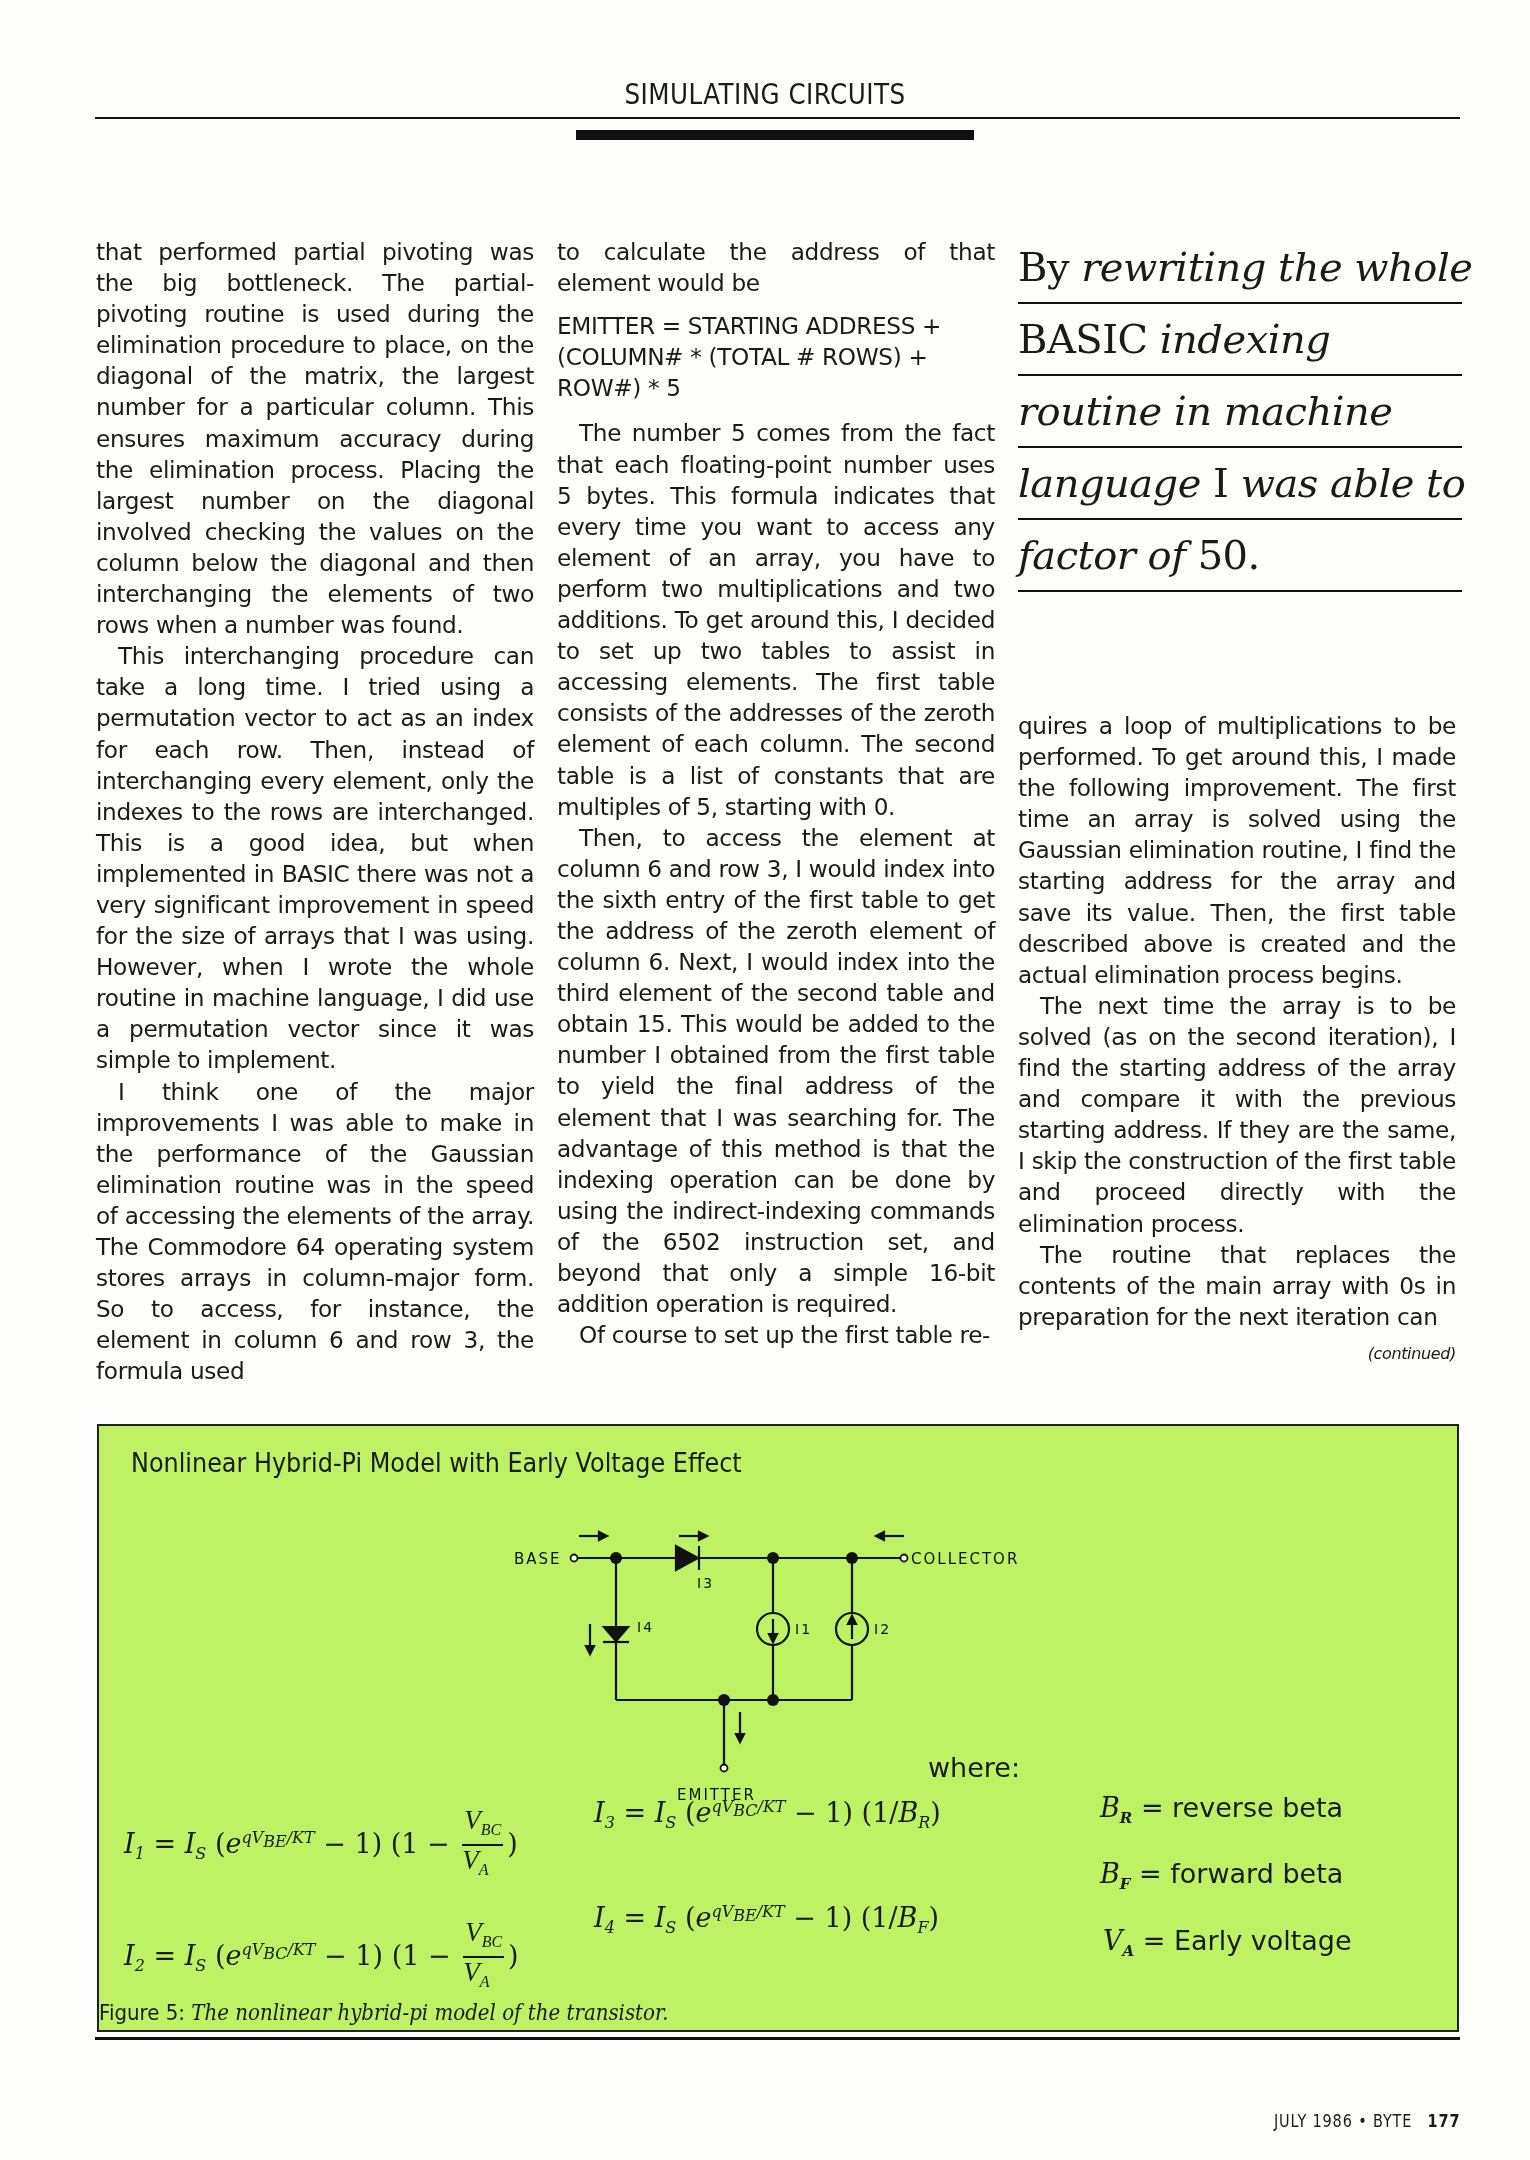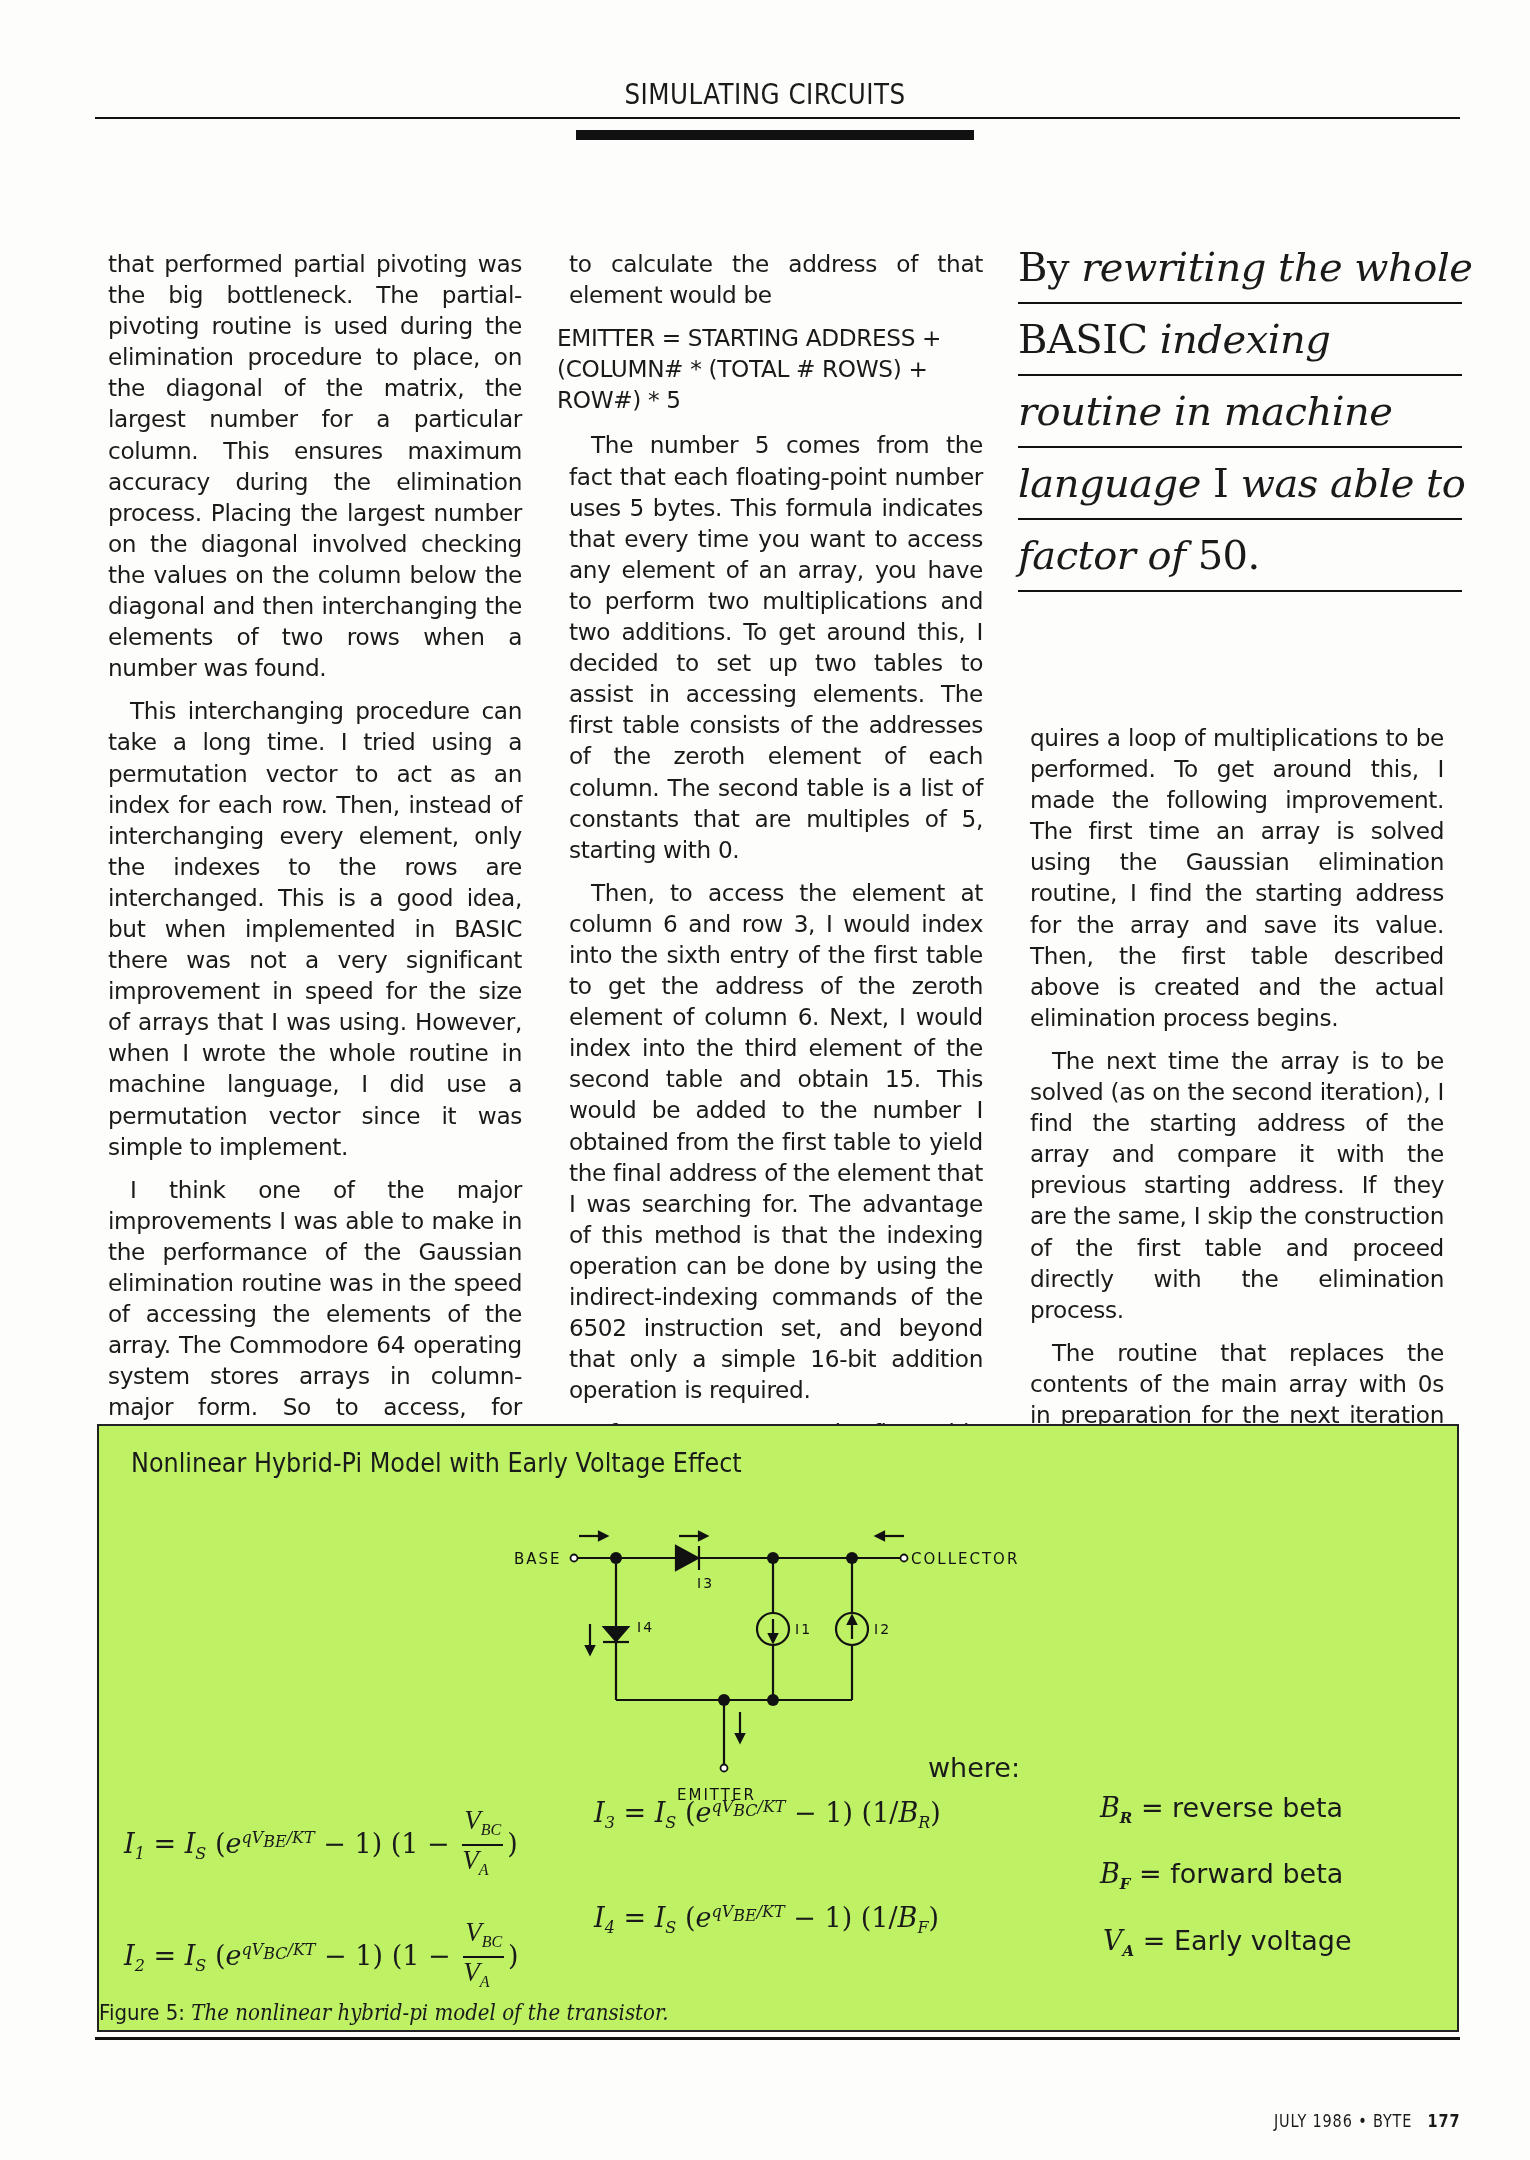--- a/index.html
+++ b/index.html
@@ -5,21 +5,21 @@
   html, body { margin:0; padding:0; }
   body { width:1530px; height:2160px; background:#fdfdfb; position:relative; overflow:hidden;
          font-family:"DejaVu Sans", sans-serif; color:#1a1a1a; }
   .header-title { position:absolute; left:0; width:1530px; top:78px; text-align:center;
                   font-size:28px; letter-spacing:0.5px; font-family:"DejaVu Sans", sans-serif; transform:scaleX(0.88); }
   .header-rule { position:absolute; left:95px; width:1365px; top:117px; height:2px; background:#111; }
   .header-bar { position:absolute; left:576px; width:398px; top:130px; height:10px; background:#111; }
 
   .col { position:absolute; top:236px; width:438px; font-size:23.2px; line-height:31.1px;
          text-align:justify; font-family:"DejaVu Sans", sans-serif; letter-spacing:-0.35px; }
-  .col p { margin:12px; text-indent:0; }
+  .col p { margin:0; text-indent:0; }
   .col p.ind { text-indent:22px; }
   .col1 { left:96px; }
   .col2 { left:557px; }
   .col3 { left:1018px; top:710px; }
   .formula { margin:12px 0 14px 0 !important; text-align:left; }
   .cont { text-align:right; font-style:italic; font-size:16px; margin-top:6px !important; }
 
   .pullquote { position:absolute; left:1018px; top:232px; width:444px; }
   .pq-line { height:72px; border-bottom:2.5px solid #111; box-sizing:border-box;
              font-family:"DejaVu Serif", serif; font-style:italic; font-size:40px; line-height:70px;

